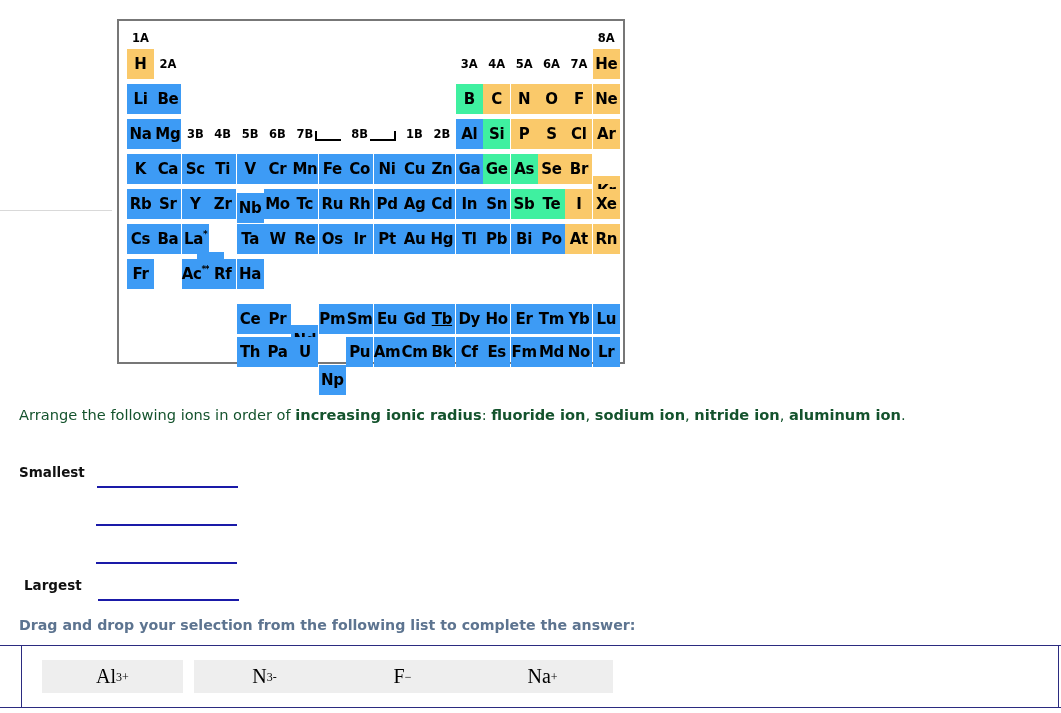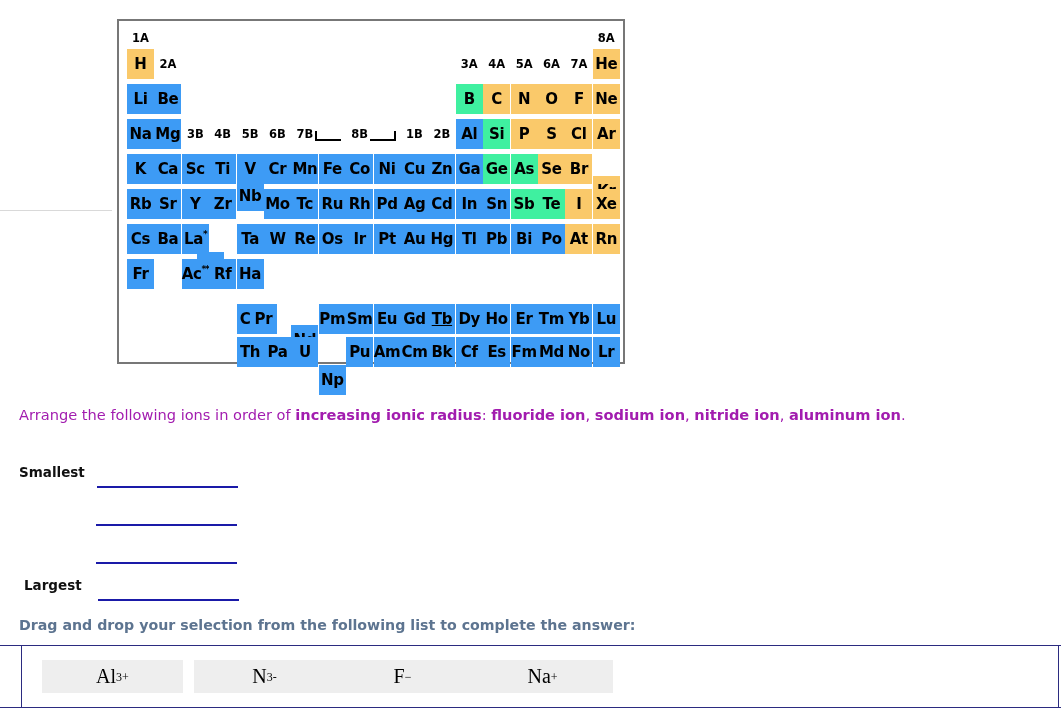--- a/index.html
+++ b/index.html
@@ -79,21 +79,21 @@
     position: absolute;
     background: #000;
   }
 
   
   .question {
     position: absolute;
     left: 19px; top: 406px;
     width: 1020px;
     font-size: 14.6px;
-    color: #a21caf;
+    color: #14532d;
     font-family: "DejaVu Sans", sans-serif;
     line-height: 1.3;
   }
   .question b { font-weight: bold; }
 
   
   .rank-label {
     position: absolute;
     font-size: 13.5px;
     font-weight: bold;
@@ -276,21 +276,21 @@
         </div>
         <div class="cell metal" style="left: 35.4px; top: 168px;">
           <span>Sr</span>
         </div>
         <div class="cell metal" style="left: 62.8px; top: 168px;">
           <span>Y</span>
         </div>
         <div class="cell metal" style="left: 90.2px; top: 168px;">
           <span>Zr</span>
         </div>
-        <div class="cell metal" style="left: 117.6px; top: 160px; text-align: center;">
+        <div class="cell metal" style="left: 117.6px; top: 172px; text-align: center;">
           <span>Nb</span>
         </div>
         <div class="cell metal" style="left: 145px; top: 168px;">
           <span>Mo</span>
         </div>
         <div class="cell metal" style="left: 172.4px; top: 168px;">
           <span>Tc</span>
         </div>
         <div class="cell metal" style="left: 199.8px; top: 168px;">
           <span>Ru</span>
@@ -392,21 +392,21 @@
         </div>
         <div class="cell metal" style="left: 90.2px; top: 238px;">
           <span>Rf</span>
         </div>
         <div class="cell metal" style="left: 117.6px; top: 238px;">
           <span>Ha</span>
         </div>
         <div class="cell metal" style="left: 117.6px; top: 283px;">
           <span>Ce</span>
         </div>
-        <div class="cell metal" style="left: 131px; top: 283px; align-items: center;">
+        <div class="cell metal" style="left: 145px; top: 283px; align-items: center;">
           <span>Pr</span>
         </div>
         <div class="cell metal" style="left: 172.4px; top: 283px; margin-top: 21px;">
           <span>Nd</span>
         </div>
         <div class="cell metal" style="left: 199.8px; top: 283px;">
           <span>Pm</span>
         </div>
         <div class="cell metal" style="left: 227.2px; top: 283px;">
           <span>Sm</span>

